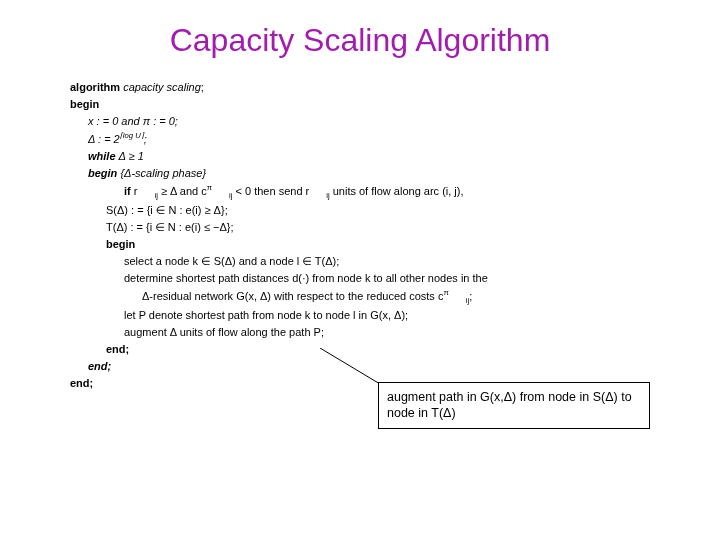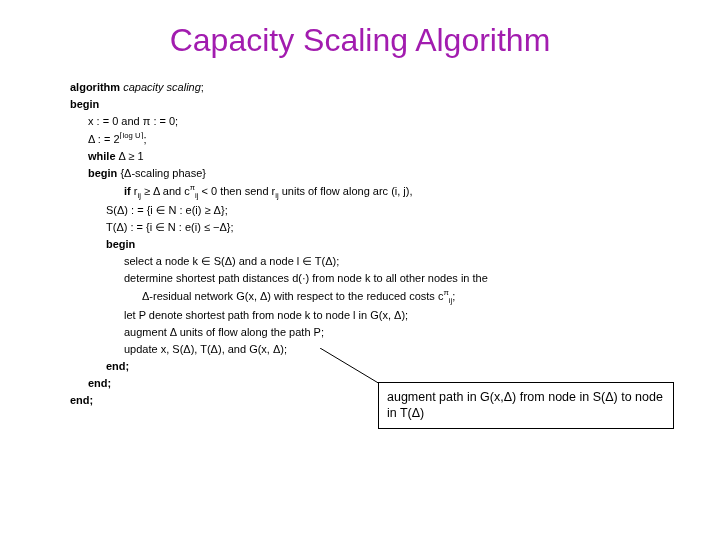--- a/index.html
+++ b/index.html
@@ -22,45 +22,45 @@
     position: absolute;
     left: 70px;
     top: 79px;
     font-family: Arial, sans-serif;
     font-size: 11px;
     line-height: 1.55;
     color: #000;
   }
   .algo .bold { font-weight: bold; }
   .algo .it { font-style: italic; }
-  .algo .in1 { padding-left: 18px; }
+  .algo .in1 { padding-left: 18px; font-style: italic; }
   .algo .in2 { padding-left: 36px; }
   .algo .in3 { padding-left: 54px; }
   .algo .in4 { padding-left: 72px; }
   .callout {
     position: absolute;
     left: 378px;
     top: 382px;
-    width: 296px;
+    width: 272px;
     border: 1px solid #000;
     background: #fff;
     font-size: 12.5px;
     padding: 6px 8px;
     line-height: 1.3;
   }
   .connector {
     position: absolute;
     left: 320px;
     top: 348px;
     width: 120px;
     height: 50px;
     pointer-events: none;
   }
   sup { font-size: 0.7em; }
-  sub { font-size: 0.7em; }
+  sub { font-size: 0.7em; margin-left: 17px; }
 </style>
 </head>
 <body>
 
 <div class="title">Capacity Scaling Algorithm</div>
 
 <div class="algo">
   <div>
     <span class="bold">algorithm </span><span class="it">capacity scaling</span><span>;</span>
   </div>
@@ -81,21 +81,20 @@
   <div class="in2">S(Δ) : = {i ∈ N : e(i) ≥ Δ};</div>
   <div class="in2">T(Δ) : = {i ∈ N : e(i) ≤ −Δ};</div>
   <div class="in2 bold">begin</div>
   <div class="in3">select a node k ∈ S(Δ) and a node l ∈ T(Δ);</div>
   <div class="in3">determine shortest path distances d(·) from node k to all other nodes in the</div>
   <div class="in4">
     <span>Δ-residual network G(x, Δ) with respect to the reduced costs c</span><sup>π</sup><sub>ij</sub><span>;</span>
   </div>
   <div class="in3">let P denote shortest path from node k to node l in G(x, Δ);</div>
   <div class="in3">augment Δ units of flow along the path P;</div>
-  <div class="in3">update x, S(Δ), T(Δ), and G(x, Δ);</div>
   <div class="in2 bold">end;</div>
   <div class="in1 bold">end;</div>
   <div class="bold">end;</div>
 </div>
 
 <svg class="connector" viewBox="0 0 120 50">
   <line x1="0" y1="0" x2="70" y2="42" stroke="#000" stroke-width="1"></line>
 </svg>
 
 <div class="callout">augment path in G(x,Δ) from node in S(Δ) to node in T(Δ)</div>

